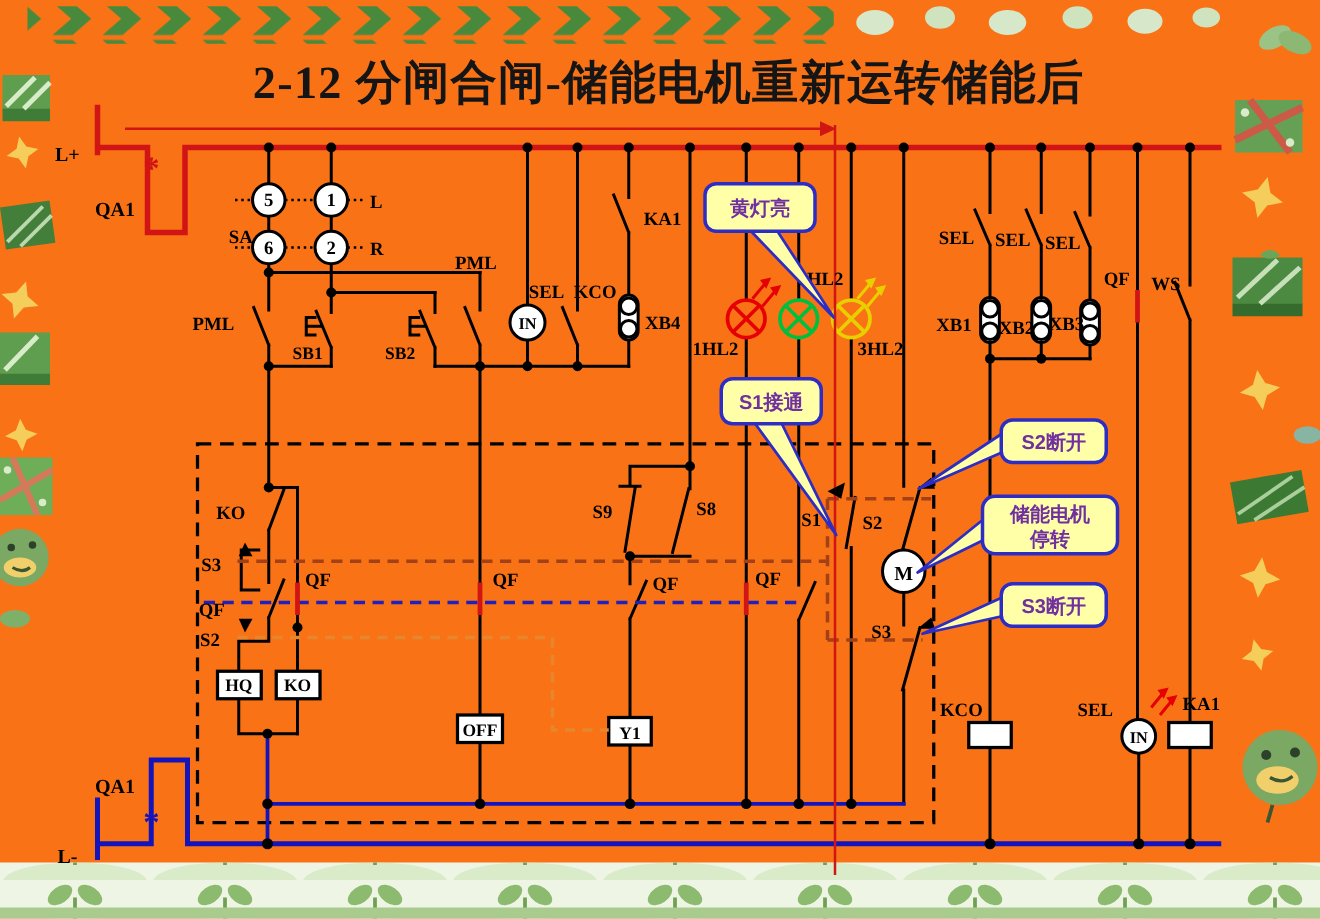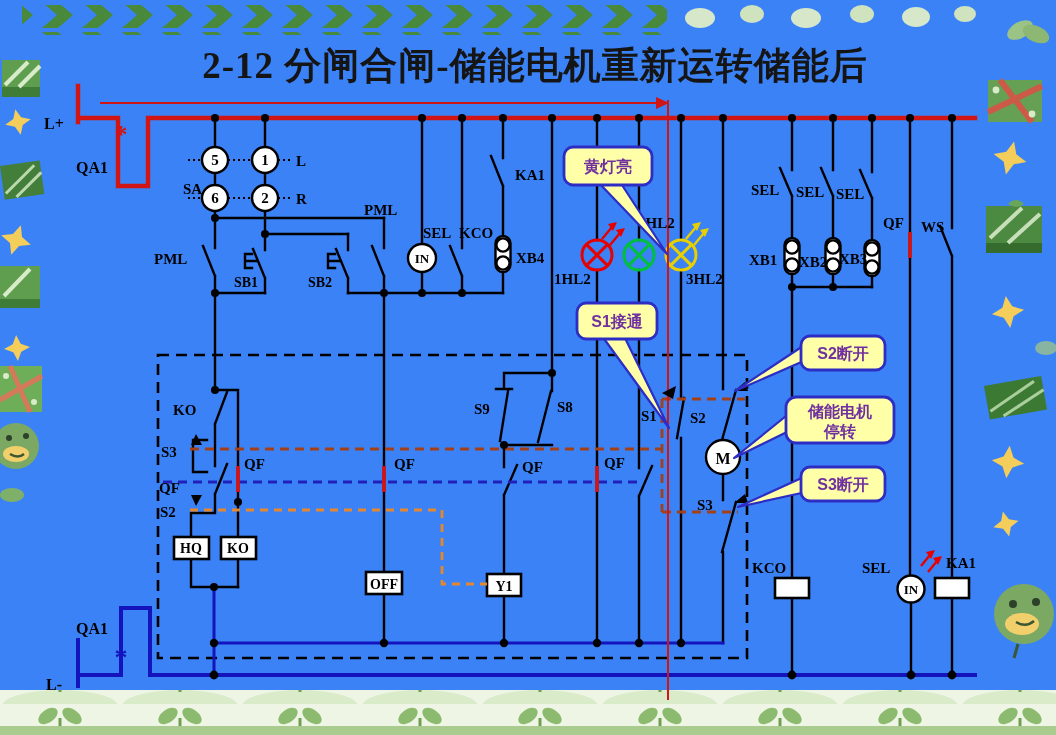--- a/index.html
+++ b/index.html
@@ -1,16 +1,16 @@
 <!DOCTYPE html>
 <html style="--bus-positive: #d11414; --bus-negative: #1414bd; --lamp-red: #e60000; --lamp-green: #00bf3f; --lamp-yellow: #e8cf00; --callout-fill: #ffffa8; --callout-border: #2d2dc4; --callout-text: #7030a0; --link-brown: #a34018; --link-blue: #2020bb; --link-orange: #e6872e;"><head>
 <meta charset="utf-8">
 <style>
   html,body{margin:0;padding:0;background:#ffffff;}
-  .stage{position:relative;width:1056px;height:735px;background:#3b82f6;overflow:hidden;
+  .stage{position:relative;width:1056px;height:735px;background:#f97316;overflow:hidden;
          font-family:"Liberation Serif",serif;}
   svg{position:absolute;inset:0;}
   
   .w{stroke:#000;stroke-width:2.4;fill:none;stroke-linecap:square;}
   .busP{stroke:var(--bus-positive);stroke-width:4.4;fill:none;stroke-linecap:square;}
   .busN{stroke:var(--bus-negative);stroke-width:4;fill:none;stroke-linecap:square;}
   .railN{stroke:var(--bus-negative);stroke-width:3;fill:none;stroke-linecap:square;}
   .thinR{stroke:var(--bus-positive);stroke-width:2;fill:none;}
   .segR{stroke:var(--bus-positive);stroke-width:3.8;stroke-linecap:butt;}
   .dashK{stroke:#000;stroke-width:2.6;stroke-dasharray:11 7;fill:none;}

